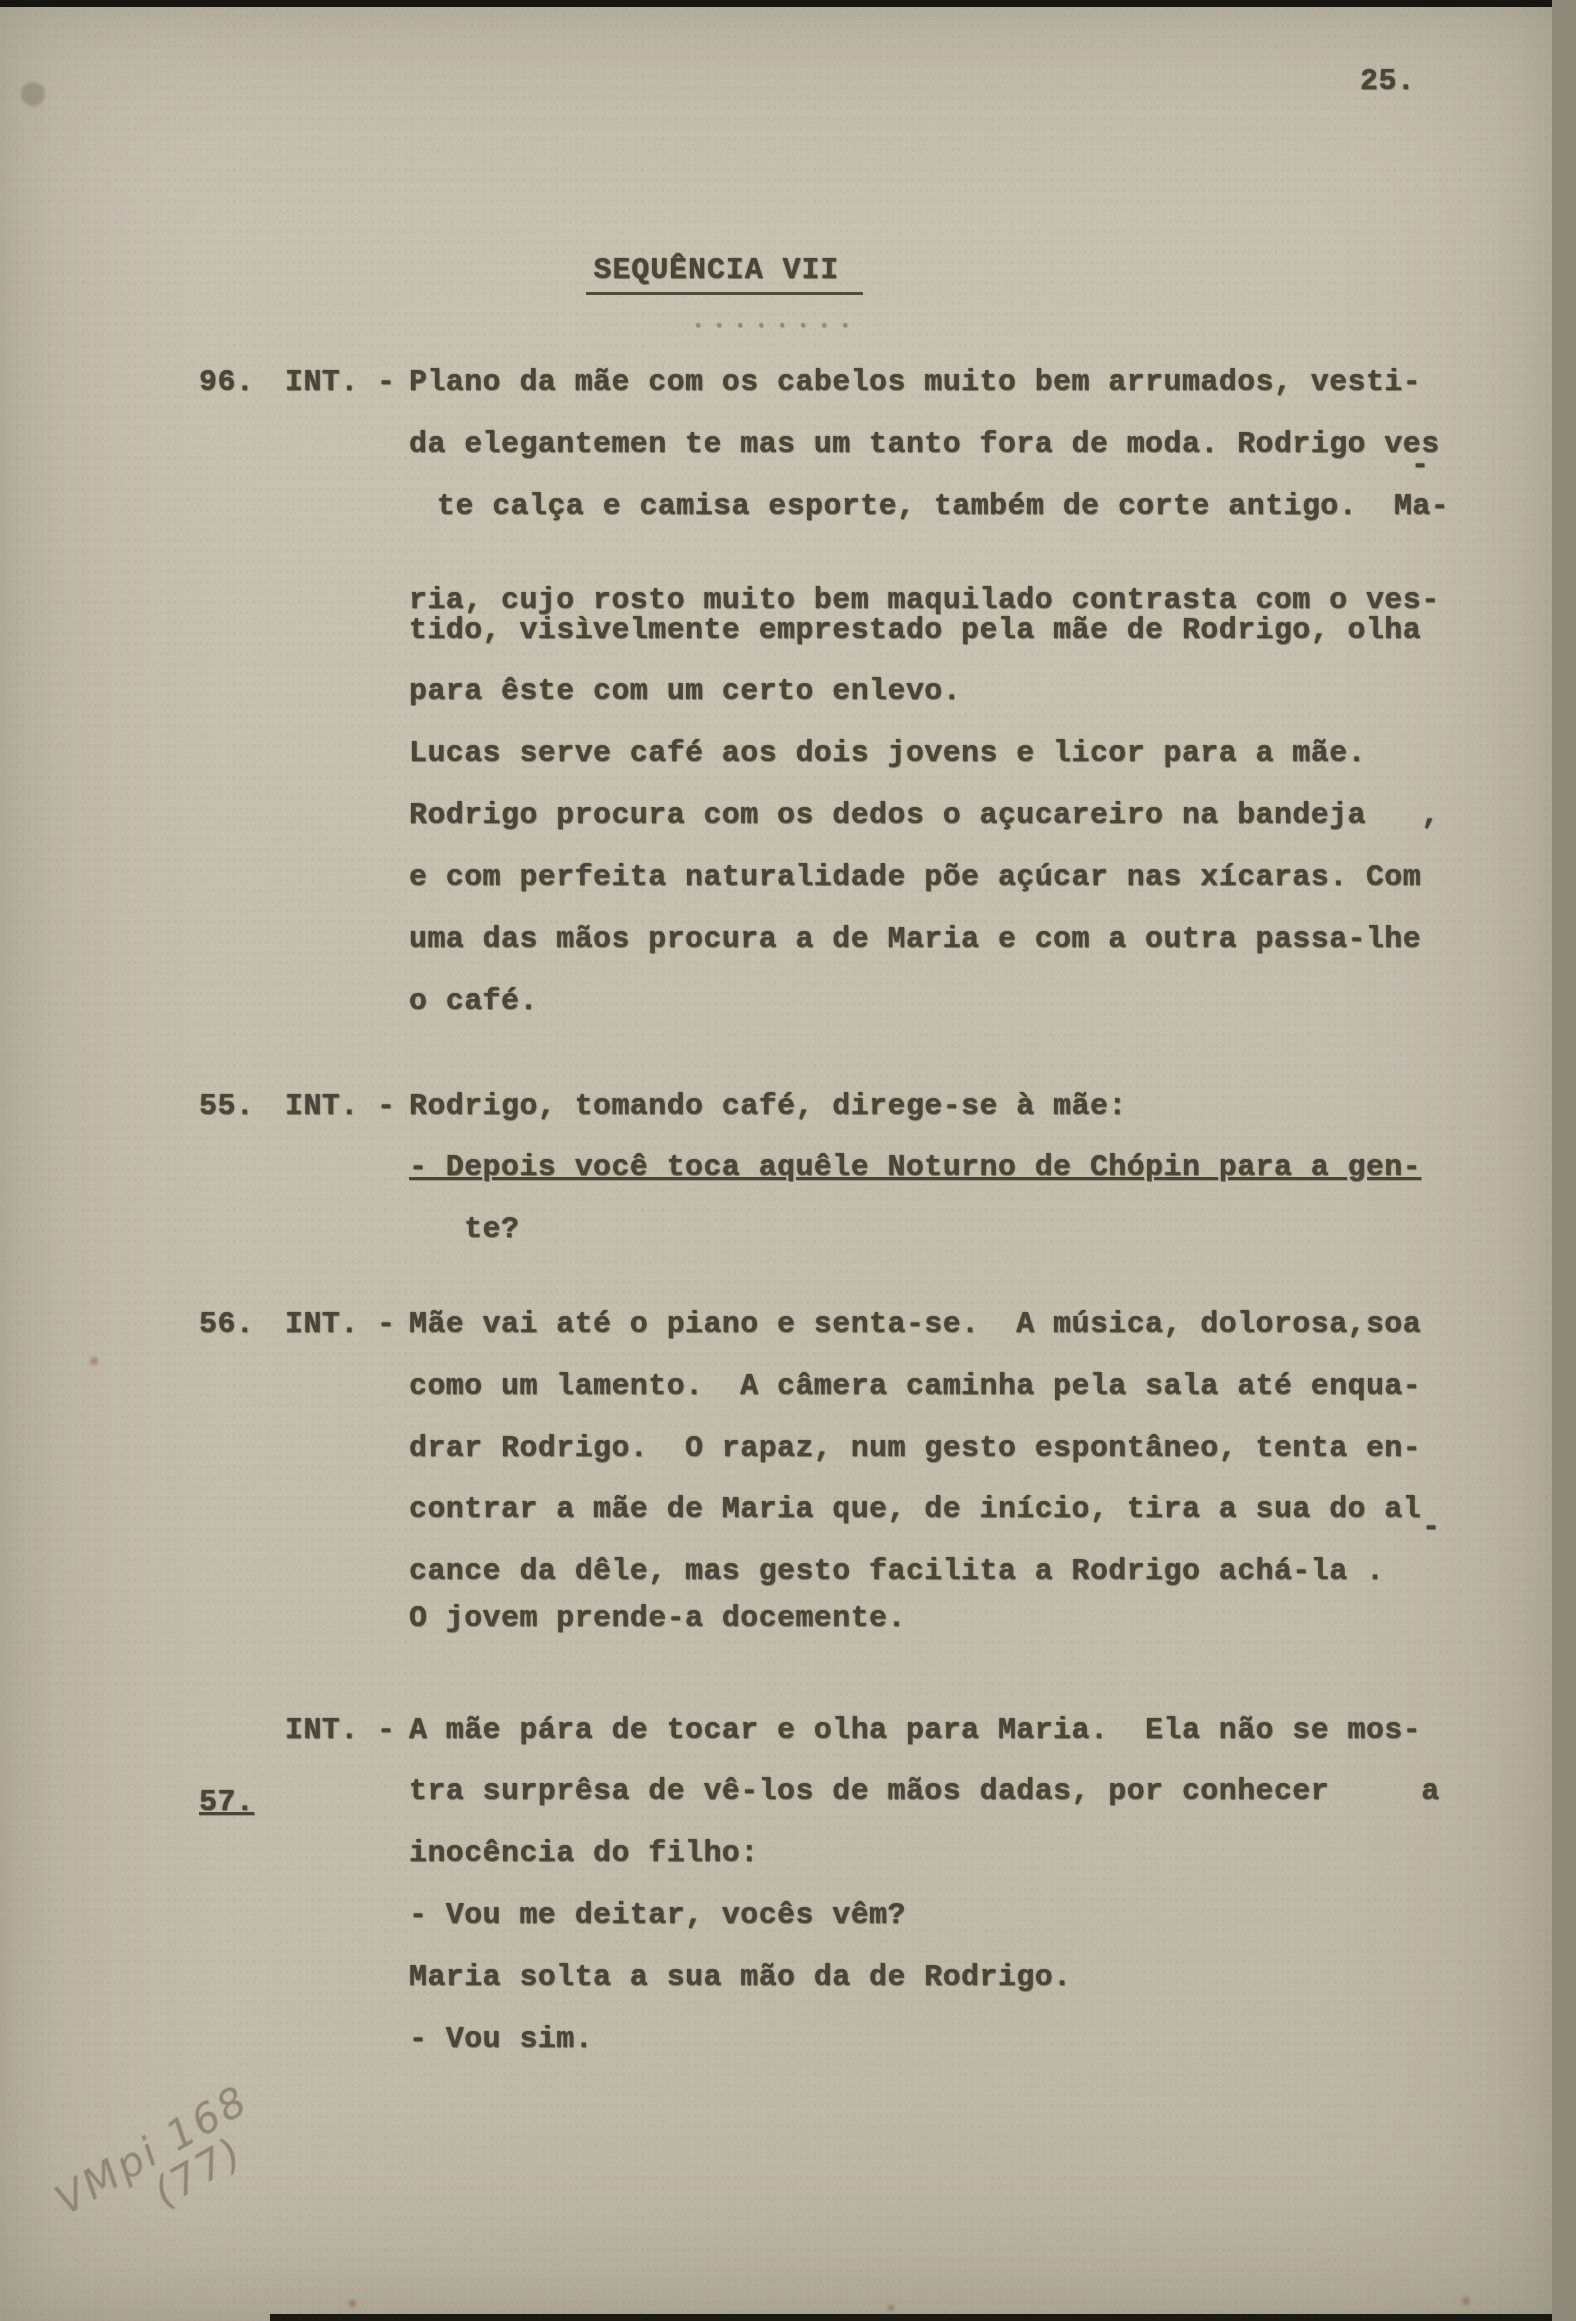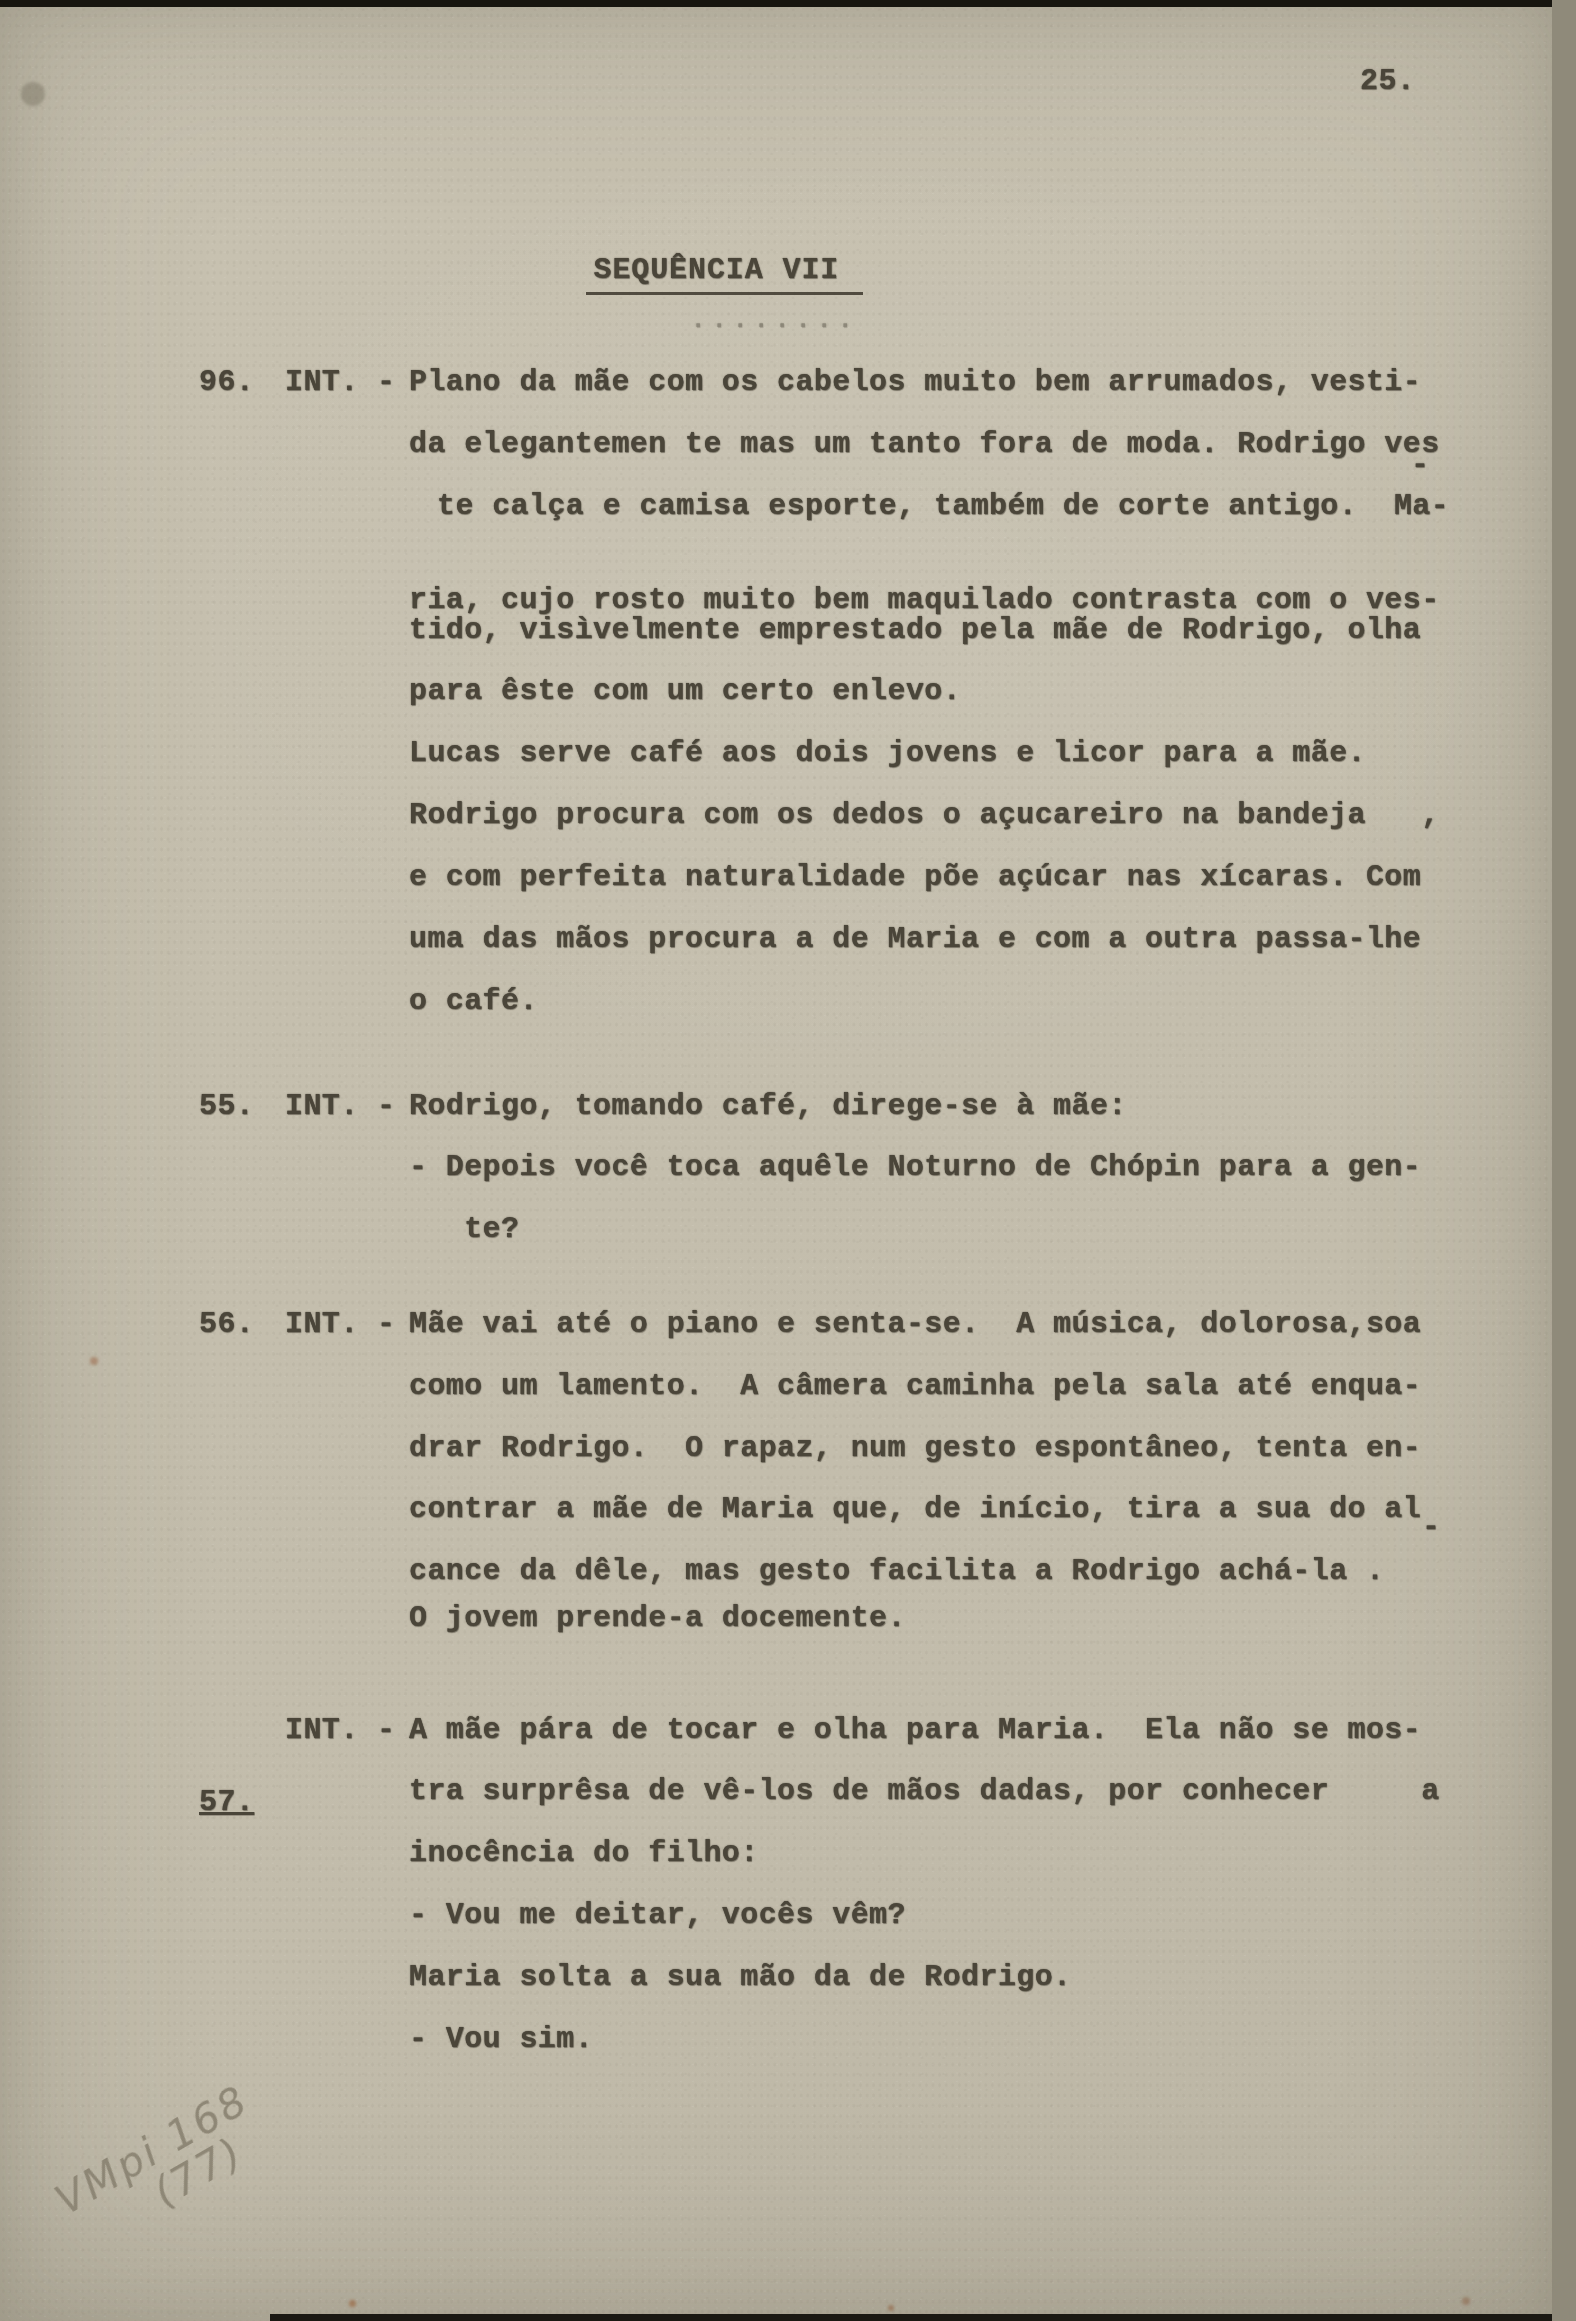--- a/index.html
+++ b/index.html
@@ -75,21 +75,21 @@
       <div class="tw" style="left: 409px; top: 676px;">para êste com um certo enlevo.</div>
       <div class="tw" style="left: 409px; top: 738px;">Lucas serve café aos dois jovens e licor para a mãe.</div>
       <div class="tw" style="left: 409px; top: 800px;">Rodrigo procura com os dedos o açucareiro na bandeja   ,</div>
       <div class="tw" style="left: 409px; top: 862px;">e com perfeita naturalidade põe açúcar nas xícaras. Com</div>
       <div class="tw" style="left: 409px; top: 924px;">uma das mãos procura a de Maria e com a outra passa-lhe</div>
       <div class="tw" style="left: 409px; top: 986px;">o café.</div>
       <div class="tw" style="left: 199px; top: 1091px;">55.</div>
       <div class="tw" style="left: 285px; top: 1091px;">INT.</div>
       <div class="tw" style="left: 377px; top: 1091px;">-</div>
       <div class="tw" style="left: 409px; top: 1091px;">Rodrigo, tomando café, direge-se à mãe:</div>
-      <div class="tw" style="left: 409px; top: 1152px;">- Depois você toca aquêle Noturno de Chópin para a gen-</div>
+      <div class="tw" style="left: 409px; top: 1152px; text-decoration: underline;">- Depois você toca aquêle Noturno de Chópin para a gen-</div>
       <div class="tw" style="left: 409px; top: 1214px;">   te?</div>
       <div class="tw" style="left: 199px; top: 1309px;">56.</div>
       <div class="tw" style="left: 285px; top: 1309px;">INT.</div>
       <div class="tw" style="left: 377px; top: 1309px;">-</div>
       <div class="tw" style="left: 409px; top: 1309px;">Mãe vai até o piano e senta-se.  A música, dolorosa,soa</div>
       <div class="tw" style="left: 409px; top: 1371px;">como um lamento.  A câmera caminha pela sala até enqua-</div>
       <div class="tw" style="left: 409px; top: 1433px;">drar Rodrigo.  O rapaz, num gesto espontâneo, tenta en-</div>
       <div class="tw" style="left: 409px; top: 1494px;">contrar a mãe de Maria que, de início, tira a sua do al</div>
       <div class="tw" style="left: 409px; top: 1556px;">cance da dêle, mas gesto facilita a Rodrigo achá-la .</div>
       <div class="tw" style="left: 409px; top: 1603px; font-family: Liberation Mono, monospace;">O jovem prende-a docemente.</div>

